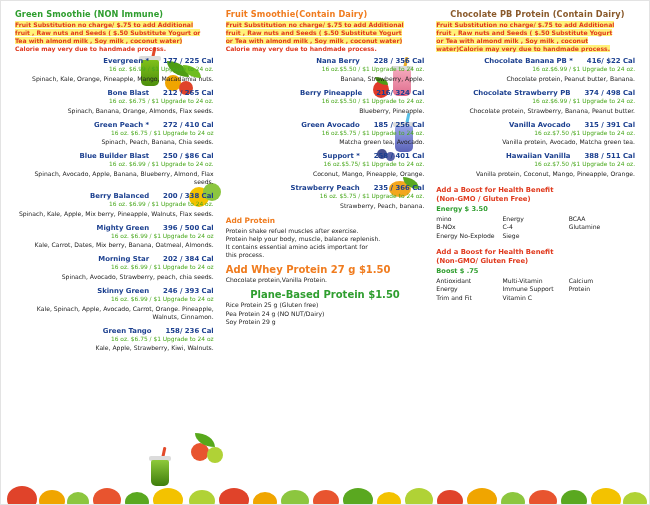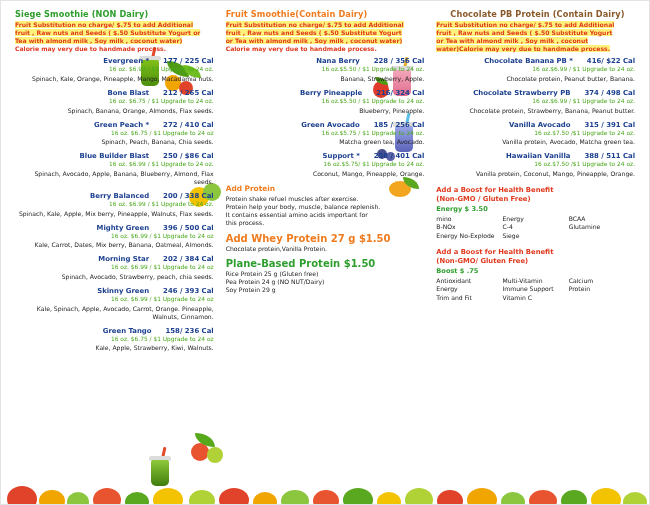--- a/index.html
+++ b/index.html
@@ -62,21 +62,21 @@
   .boost-title{font-size:6.8px;font-weight:bold;color:#e03a1e;line-height:1.3;}
   .boost-title .sub{display:block;}
   .boost-price{font-size:6.6px;font-weight:bold;color:#2f9e2f;margin:1px 0 2px 0;}
   .boost-grid{
     display:flex;flex-wrap:wrap;font-size:6.1px;color:#222;line-height:1.4;
   }
   .boost-grid span{width:33.3%;box-sizing:border-box;padding-right:2px;}
   .add-title{font-size:7.4px;font-weight:bold;color:#f07c1f;margin:6px 0 2px 0;}
   .add-line{font-size:6.1px;color:#222;line-height:1.34;}
   .add-sub{font-size:10px;font-weight:bold;color:#f07c1f;margin:5px 0 1px 0;}
-  .add-sub.green{color:#2f9e2f;}
+  .add-sub.green{color:#2f9e2f;text-align:center;}
   
   .art{position:absolute;z-index:2;}
   .cup{position:relative;width:22px;height:34px;}
   .cup .body{
     position:absolute;left:2px;top:7px;width:18px;height:26px;
     border-radius:2px 2px 5px 5px;
   }
   .cup .lid{
     position:absolute;left:0;top:3px;width:22px;height:5px;border-radius:2px;
     background:#dcdcdc;
@@ -153,21 +153,21 @@
   </div>
 
   <div class="art" style="left:388px;top:176px;width:34px;height:26px;">
     <div class="fruitc" style="left:0;top:4px;width:22px;height:16px;background:#f2a61f;"></div>
     <div class="leaf" style="left:14px;top:0;width:16px;height:12px;background:#5aa820;"></div>
   </div>
 
   <div class="columns">
 
     <div class="col">
-      <div class="sect-title">Siege Smoothie (NON Dairy)</div>
+      <div class="sect-title">Green Smoothie (NON Immune)</div>
       <div class="note">
         <span class="hl">Fruit Substitution no charge/ $.75 to add Additional</span><br>
         <span class="hl">fruit , Raw nuts and Seeds ( $.50 Substitute Yogurt or</span><br>
         <span class="hl">Tea with almond milk , Soy milk , coconut water)</span><br>
         <span>Calorie may very due to handmade process.</span>
       </div>
 
       <div class="item">
         <div class="item-head"><span>Evergreen *</span><span class="cal">177 / 225 Cal</span></div>
         <div class="price">16 oz. $6.99 / $1 Upgrade to 24 oz.</div>
@@ -236,20 +236,25 @@
       </div>
       <div class="item">
         <div class="item-head"><span>Green Avocado</span><span class="cal">185 / 256 Cal</span></div>
         <div class="price">16 oz.$5.75 / $1 Upgrade to 24 oz.</div>
         <div class="desc">Matcha green tea, Avocado.</div>
       </div>
       <div class="item">
         <div class="item-head"><span>Support *</span><span class="cal">258 / 401 Cal</span></div>
         <div class="price">16 oz.$5.75/ $1 Upgrade to 24 oz.</div>
         <div class="desc">Coconut, Mango, Pineapple, Orange.</div>
+      </div>
+      <div class="item">
+        <div class="item-head"><span>Strawberry Peach</span><span class="cal">235 / 366 Cal</span></div>
+        <div class="price">16 oz. $5.75 / $1 Upgrade to 24 oz.</div>
+        <div class="desc">Strawberry, Peach, banana.</div>
       </div>
 
       <div class="add-title">Add Protein</div>
       <div class="add-line">Protein shake refuel muscles after exercise.</div>
       <div class="add-line">Protein help your body, muscle, balance replenish.</div>
       <div class="add-line">It contains essential amino acids important for</div>
       <div class="add-line">this process.</div>
 
       <div class="add-sub">Add Whey Protein 27 g $1.50</div>
       <div class="add-line">Chocolate protein,Vanilla Protein.</div>

